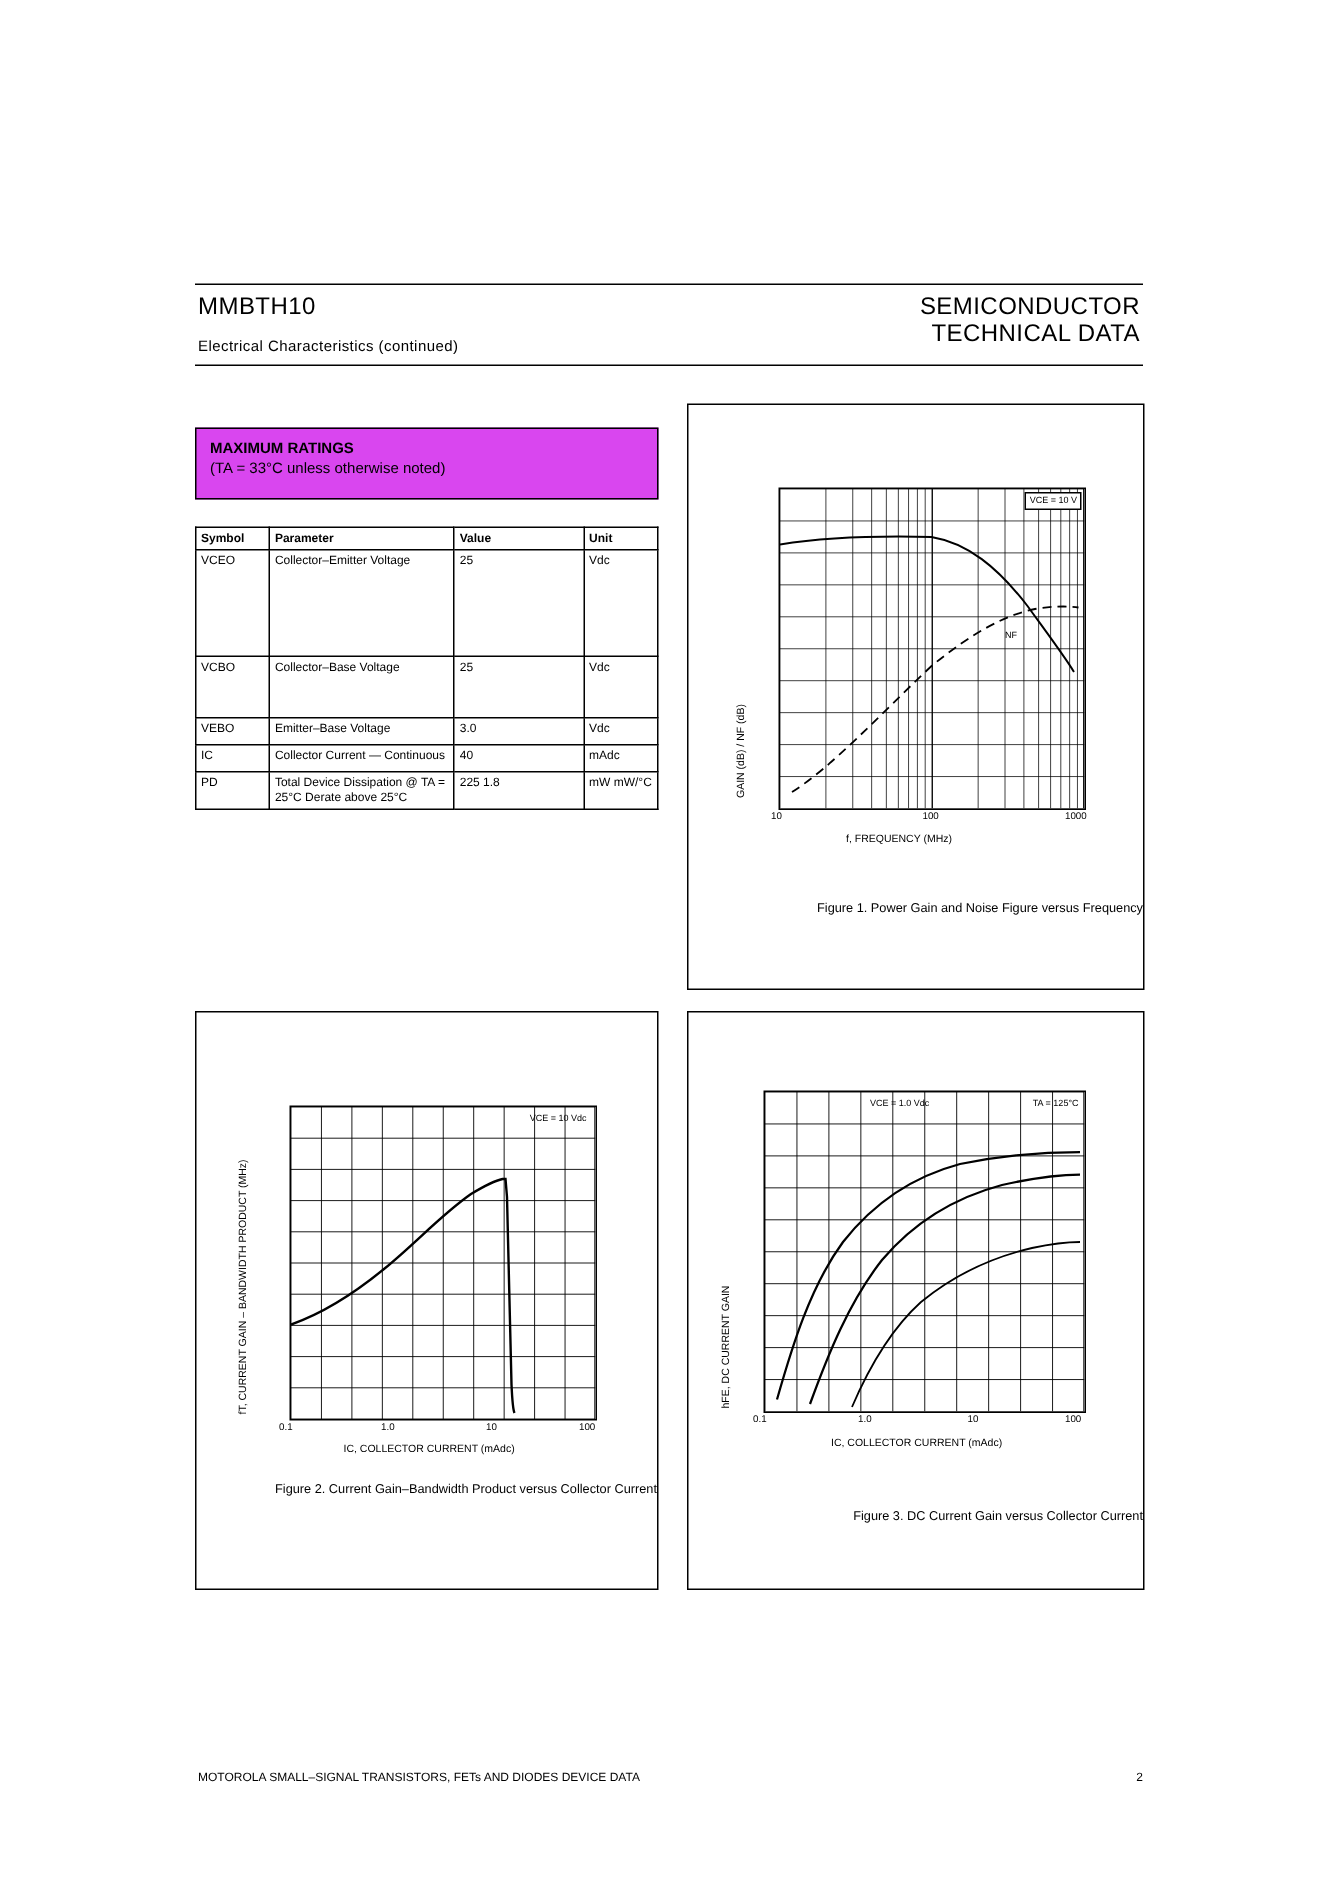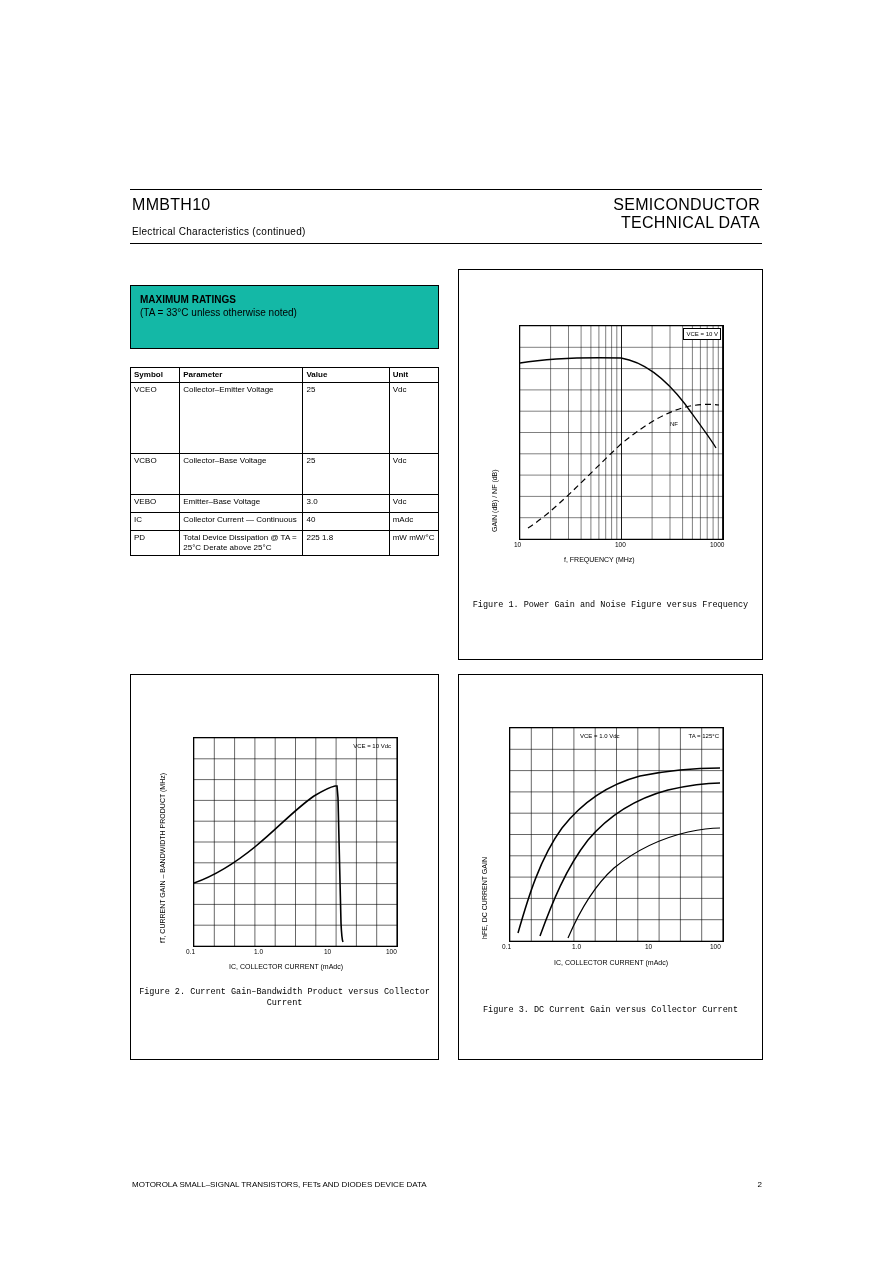--- a/index.html
+++ b/index.html
@@ -37,22 +37,22 @@
   
   #ratings-block {
     position: absolute;
     left: 130px;
     top: 285px;
     width: 309px;
   }
   #ratings-title {
     box-sizing: border-box;
     width: 100%;
-    height: 64px;
-    background: #14b8a6;
+    height: 48px;
+    background: #d946ef;
     border: 1px solid #000000;
     padding: 7px 9px;
     font-size: 10px;
     line-height: 13px;
   }
   #ratings-title .t-main { font-weight: bold; }
   #ratings-table {
     box-sizing: border-box;
     width: 100%;
     border-collapse: collapse;
@@ -82,25 +82,24 @@
     background: #ffffff;
     box-sizing: border-box;
   }
   #panel-fig1 { left: 458px; top: 269px;  width: 305px; height: 391px; }
   #panel-fig2 { left: 130px; top: 674px;  width: 309px; height: 386px; }
   #panel-fig3 { left: 458px; top: 674px;  width: 305px; height: 386px; }
 
   .fig-caption {
     position: absolute;
     font-size: 8.5px;
-    text-align: center;
+    text-align: right;
     width: 100%;
     left: 0;
     line-height: 11px;
-    font-family: Liberation Mono, monospace;
   }
 
   .plot {
     position: absolute;
     border: 1px solid #000000;
     box-sizing: border-box;
     background: #ffffff;
   }
 
   .axis-label {

